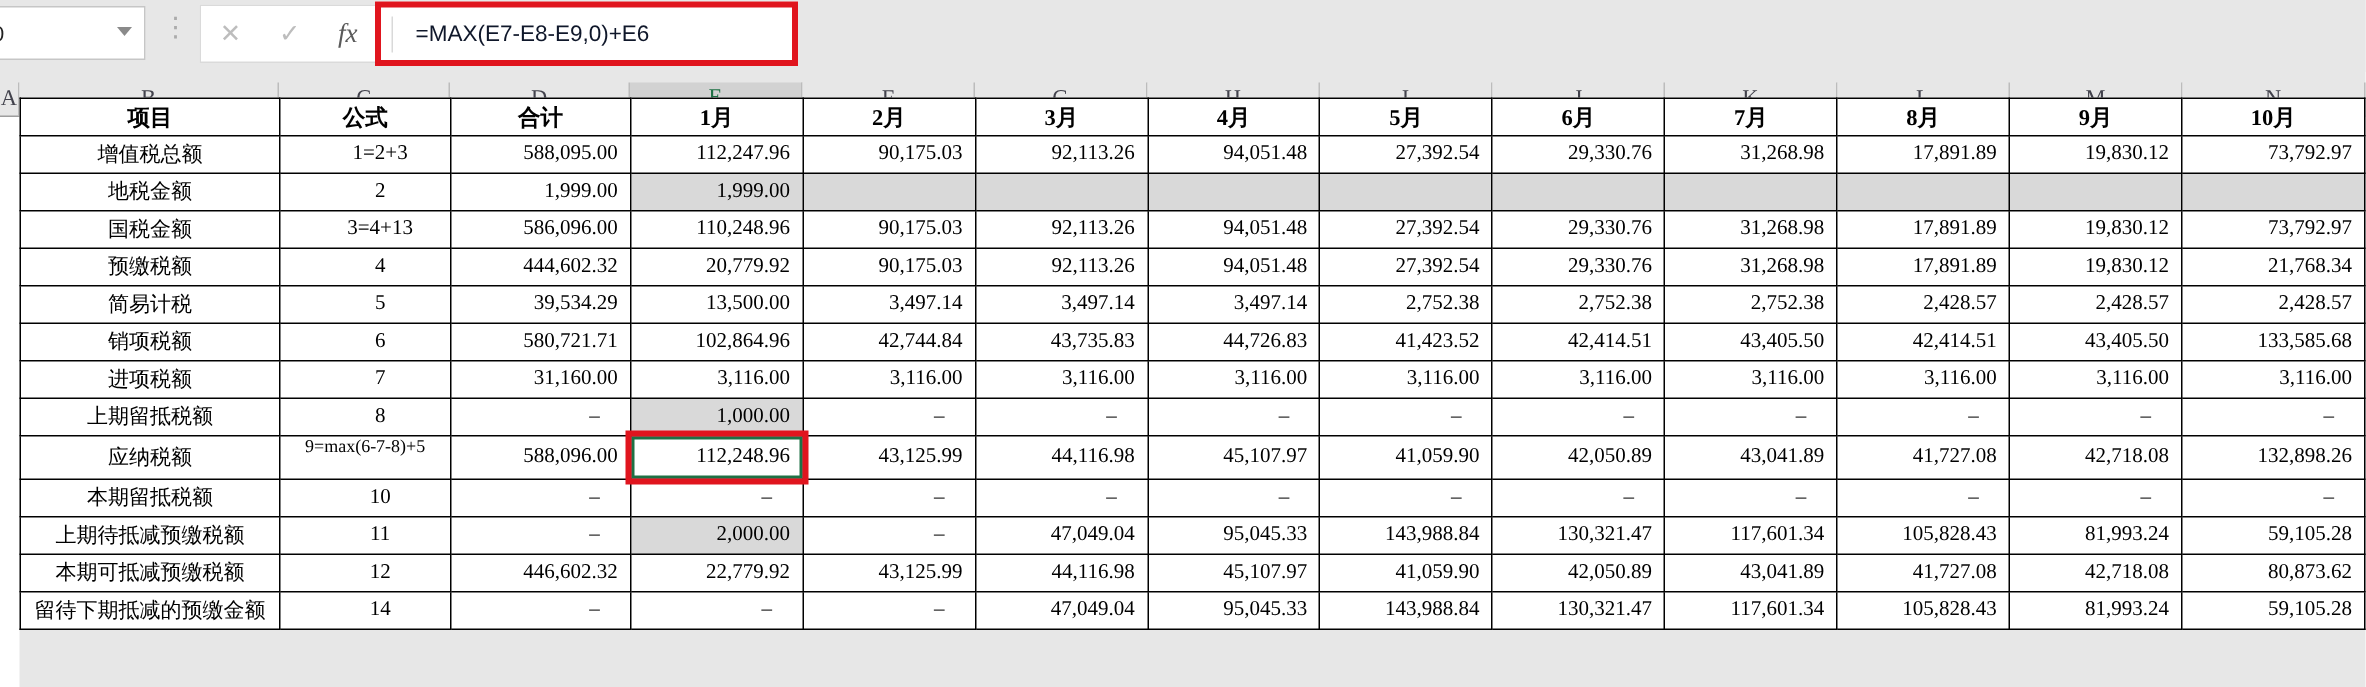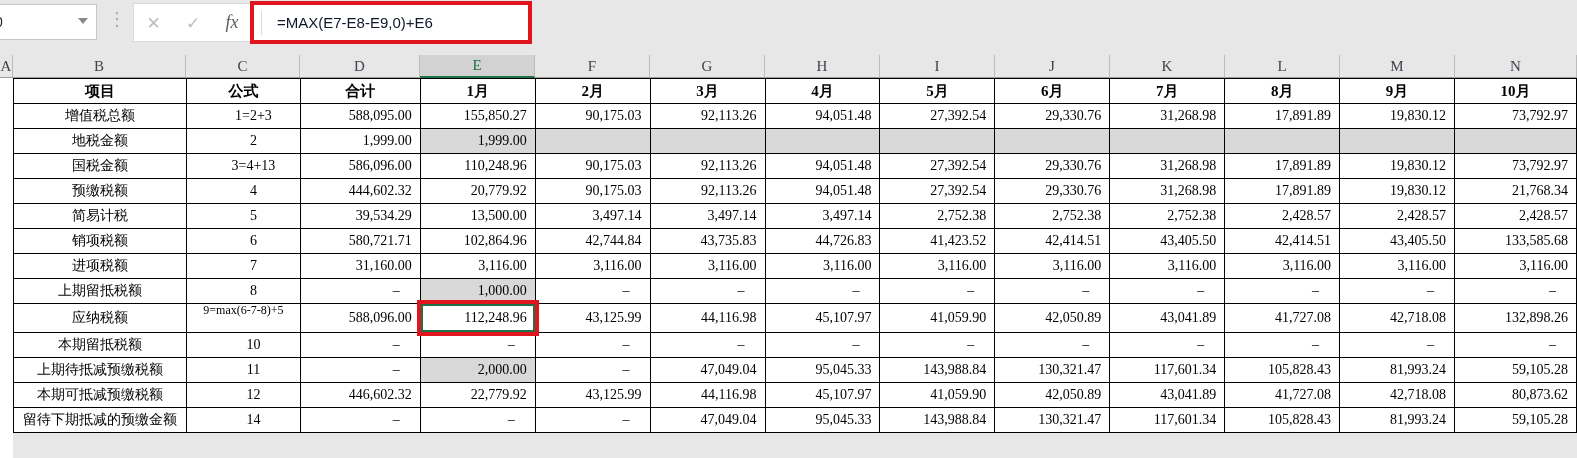--- a/index.html
+++ b/index.html
@@ -33,21 +33,21 @@
   
   .colheads{position:absolute;top:55px;left:0;height:23px;display:flex;}
   .colhead{
     box-sizing:border-box;height:23px;display:flex;align-items:center;justify-content:center;
     background:#e7e7e7;border-right:1px solid #bcbcbc;border-bottom:1px solid #9e9e9e;
     font-size:15px;color:#42424c;font-family:"Liberation Serif","DejaVu Serif",serif;
   }
   .colhead.selected{background:#d2d2d2;color:var(--green);border-bottom:2px solid var(--green);}
   .left-strip{position:absolute;left:0;top:78px;width:13px;height:380px;background:#fff;}
   
-  .sheet-table{position:absolute;top:78px;left:13px;border-collapse:collapse;table-layout:fixed;background:#fff;}
+  .sheet-table{position:absolute;top:65px;left:13px;border-collapse:collapse;table-layout:fixed;background:#fff;}
   .sheet-table td{
     box-sizing:border-box;border:1px solid #000;padding:0;overflow:hidden;white-space:nowrap;
     font-size:14px;color:#000;height:25px;vertical-align:middle;
   }
   tr.tall td{height:29px;}
   td.hd{font-weight:bold;text-align:center;font-size:15px;}
   td.lbl{text-align:center;font-size:14px;margin-top:17px;}
   td.frm{text-align:center;font-size:14px;padding-left:20px;}
   td.frm-wrap{white-space:normal;word-break:break-all;font-size:12px;line-height:13px;text-align:center;padding:0 8px;vertical-align:top;margin-left:44px;}
   td.num{text-align:right;padding-right:8px;}
@@ -125,21 +125,21 @@
         <td class="hd">6月</td>
         <td class="hd">7月</td>
         <td class="hd">8月</td>
         <td class="hd">9月</td>
         <td class="hd">10月</td>
       </tr>
       <tr>
         <td class="lbl">增值税总额</td>
         <td class="frm">1=2+3</td>
         <td class="num">588,095.00</td>
-        <td class="num">155,850.27</td>
+        <td class="num">112,247.96</td>
         <td class="num">90,175.03</td>
         <td class="num">92,113.26</td>
         <td class="num">94,051.48</td>
         <td class="num">27,392.54</td>
         <td class="num">29,330.76</td>
         <td class="num">31,268.98</td>
         <td class="num">17,891.89</td>
         <td class="num">19,830.12</td>
         <td class="num">73,792.97</td>
       </tr>

